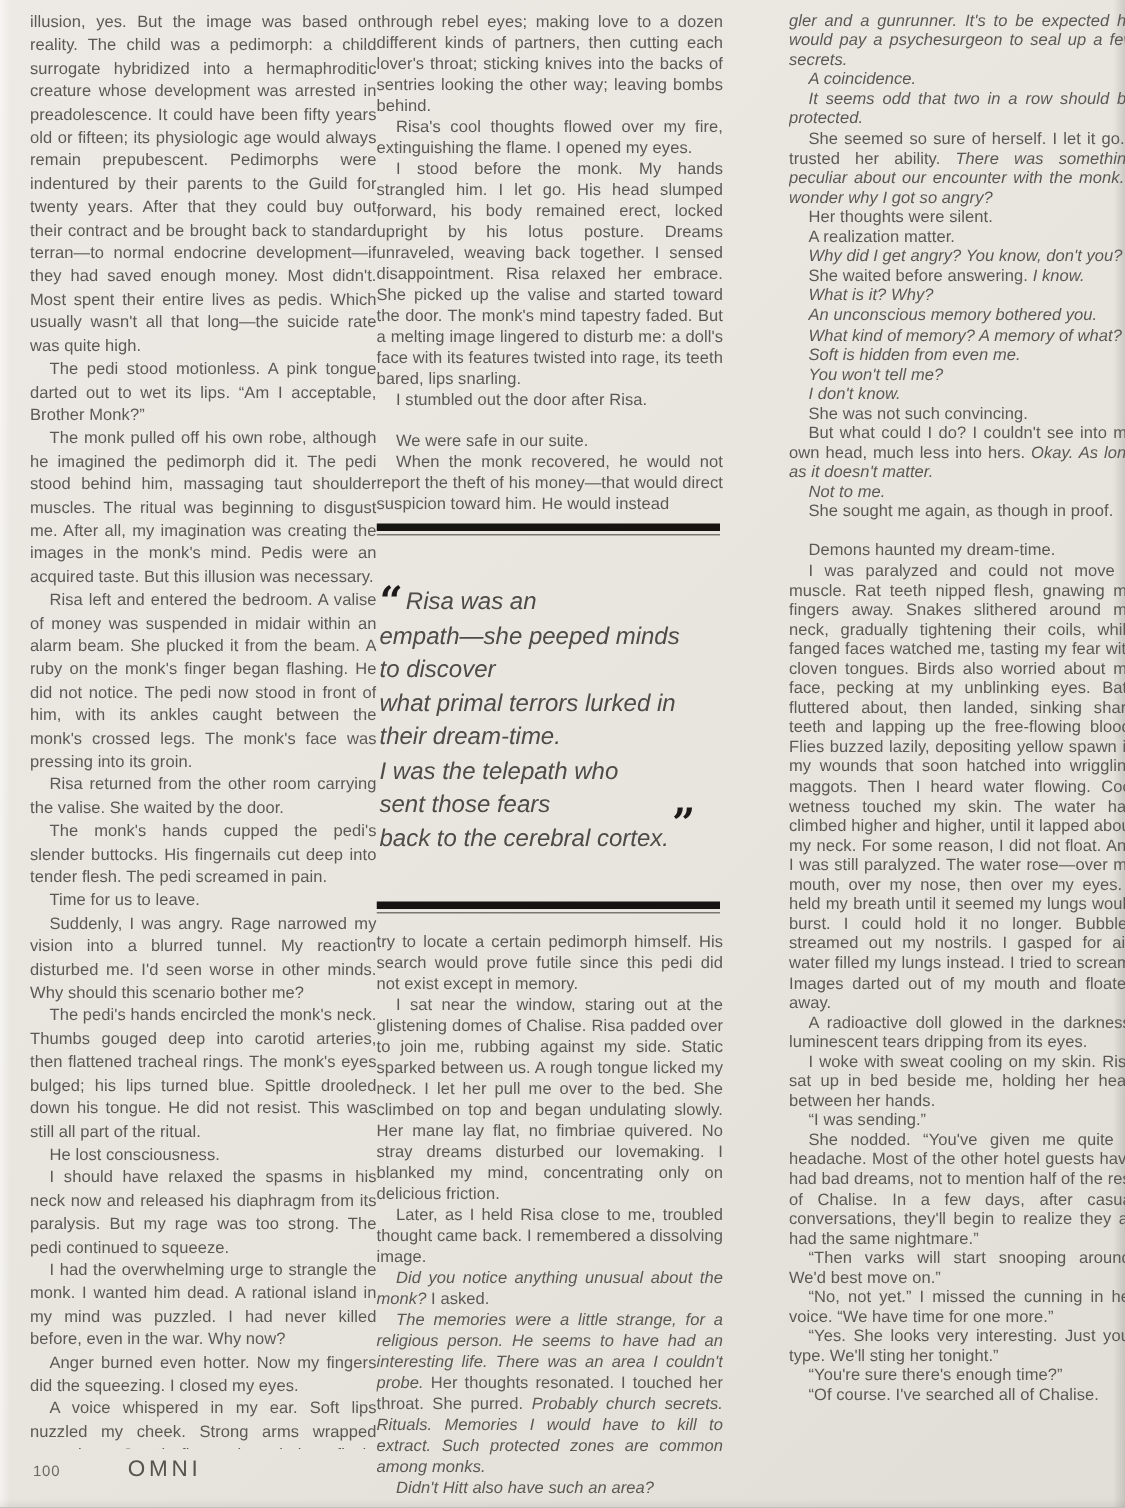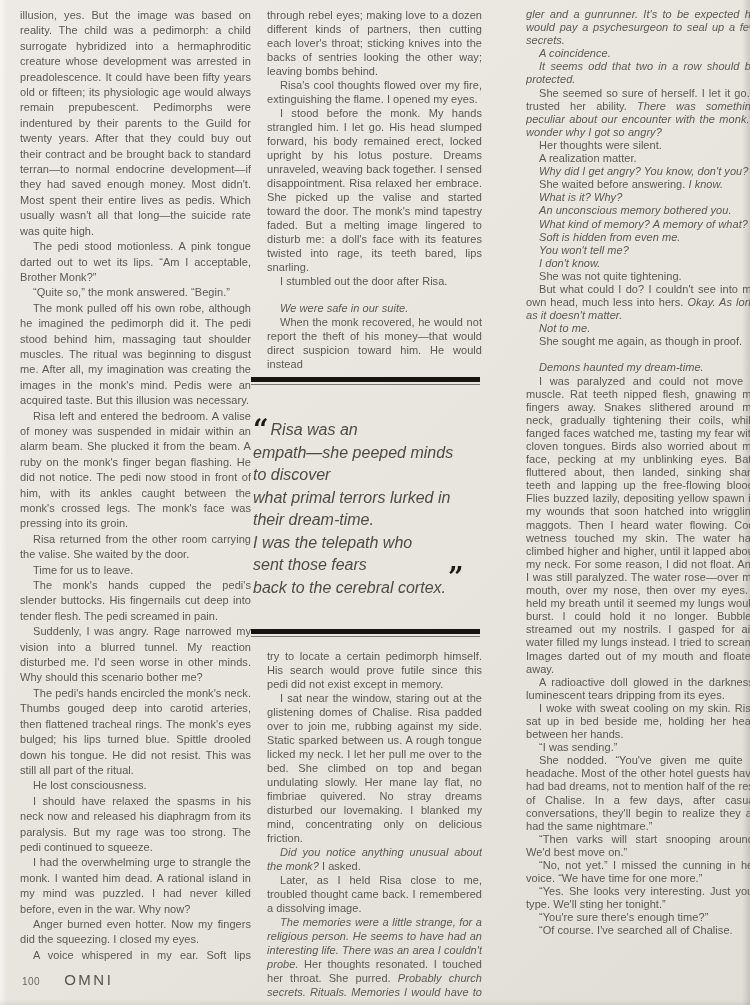--- a/index.html
+++ b/index.html
@@ -19,24 +19,24 @@
   .col-left{height:958px;}
   .col-mid{height:992px;}
   .col-right{height:988px;margin-left:44px;}
   .col p{
     margin:0;
     font-size:11px;
     text-align:justify;
     letter-spacing:.05px;
   }
   .col-left p{line-height:15.4px;}
-  .col-mid p{line-height:14px;margin-left:16px;}
+  .col-mid p{line-height:14px;}
   .col-right p{line-height:13.1px;}
   .ind{text-indent:13px;}
-  .gap{margin-top:13px !important;font-style:italic;}
+  .gap{margin-top:13px !important;}
   .it{font-style:italic;}
   
   .pq-rule{height:5px;background:#161412;margin:0 2px 2px 0;}
   .pq-rule-thin{height:1px;background:#7a7770;margin-right:2px;}
   .pq-body{
     padding:34px 2px 30px 2px;
     text-align:left;
     font-style:italic;
     font-size:16px;
     line-height:22.5px;
@@ -52,21 +52,21 @@
     line-height:0;
     vertical-align:-4px;
   }
   .q-open{margin-right:2px;}
   .q-close{margin-left:2px;vertical-align:6px;}
   .pq-top{margin-top:6px;}
   .pq-bottom-wrap{margin-bottom:12px;}
   
   #footer{
     position:absolute;left:22px;top:971px;
-    display:flex;align-items:baseline;gap:24px;
+    display:flex;align-items:baseline;gap:45px;
   }
   #page-number{font-size:10px;color:#6b6864;letter-spacing:.5px;}
   #magazine-name{font-size:15px;color:#57544f;letter-spacing:2.5px;text-align:center;}
   
   .edge-right{position:absolute;top:0;right:0;width:8px;height:100%;
     background:linear-gradient(to right,rgba(0,0,0,0),rgba(0,0,0,.12));}
   .edge-left{position:absolute;top:0;left:0;width:7px;height:100%;
     background:linear-gradient(to right,rgba(255,255,255,.55),rgba(255,255,255,0));}
   .edge-bottom{position:absolute;left:0;bottom:0;width:100%;height:6px;
     background:linear-gradient(to bottom,rgba(0,0,0,0),rgba(0,0,0,.06));}
@@ -76,26 +76,25 @@
 
 <div id="page">
   <div class="edge-left"></div>
   <div class="edge-right"></div>
   <div class="edge-bottom"></div>
 
   <div id="cols">
     <div class="col col-left" id="col-left">
         <p class=""><span>illusion, yes. But the image was based on reality. The child was a pedimorph: a child surrogate hybridized into a hermaphroditic creature whose development was arrested in preadolescence. It could have been fifty years old or fifteen; its physiologic age would always remain prepubescent. Pedimorphs were indentured by their parents to the Guild for twenty years. After that they could buy out their contract and be brought back to standard terran—to normal endocrine development—if they had saved enough money. Most didn't. Most spent their entire lives as pedis. Which usually wasn't all that long—the suicide rate was quite high.</span></p>
         <p class="ind"><span>The pedi stood motionless. A pink tongue darted out to wet its lips. “Am I acceptable, Brother Monk?”</span></p>
-        <p class="ind"><span>“Quite so,” the monk answered. “Begin.”</span></p>
         <p class="ind"><span>The monk pulled off his own robe, although he imagined the pedimorph did it. The pedi stood behind him, massaging taut shoulder muscles. The ritual was beginning to disgust me. After all, my imagination was creating the images in the monk's mind. Pedis were an acquired taste. But this illusion was necessary.</span></p>
         <p class="ind"><span>Risa left and entered the bedroom. A valise of money was suspended in midair within an alarm beam. She plucked it from the beam. A ruby on the monk's finger began flashing. He did not notice. The pedi now stood in front of him, with its ankles caught between the monk's crossed legs. The monk's face was pressing into its groin.</span></p>
         <p class="ind"><span>Risa returned from the other room carrying the valise. She waited by the door.</span></p>
+        <p class="ind"><span>The monk's hands cupped the pedi's slender buttocks. His fingernails cut deep into tender flesh. The pedi screamed in pain.</span></p>
         <p class="ind"><span>Time for us to leave.</span></p>
-        <p class="ind"><span>The monk's hands cupped the pedi's slender buttocks. His fingernails cut deep into tender flesh. The pedi screamed in pain.</span></p>
         <p class="ind"><span>Suddenly, I was angry. Rage narrowed my vision into a blurred tunnel. My reaction disturbed me. I'd seen worse in other minds. Why should this scenario bother me?</span></p>
         <p class="ind"><span>The pedi's hands encircled the monk's neck. Thumbs gouged deep into carotid arteries, then flattened tracheal rings. The monk's eyes bulged; his lips turned blue. Spittle drooled down his tongue. He did not resist. This was still all part of the ritual.</span></p>
         <p class="ind"><span>He lost consciousness.</span></p>
         <p class="ind"><span>I should have relaxed the spasms in his neck now and released his diaphragm from its paralysis. But my rage was too strong. The pedi continued to squeeze.</span></p>
         <p class="ind"><span>I had the overwhelming urge to strangle the monk. I wanted him dead. A rational island in my mind was puzzled. I had never killed before, even in the war. Why now?</span></p>
         <p class="ind"><span>Anger burned even hotter. Now my fingers did the squeezing. I closed my eyes.</span></p>
         <p class="ind"><span>A voice whispered in my ear. Soft lips nuzzled my cheek. Strong arms wrapped around me. Supple fingers kneaded my flesh. A warm body pressed against mine.</span></p>
       </div>
 
     <div class="col col-mid">
@@ -123,22 +122,22 @@
           </div>
         <div class="pq-bottom-wrap">
           <div class="pq-rule"></div>
           <div class="pq-rule-thin"></div>
         </div>
       </div>
 
       <div id="col-mid-bottom">
           <p class=""><span>try to locate a certain pedimorph himself. His search would prove futile since this pedi did not exist except in memory.</span></p>
           <p class="ind"><span>I sat near the window, staring out at the glistening domes of Chalise. Risa padded over to join me, rubbing against my side. Static sparked between us. A rough tongue licked my neck. I let her pull me over to the bed. She climbed on top and began undulating slowly. Her mane lay flat, no fimbriae quivered. No stray dreams disturbed our lovemaking. I blanked my mind, concentrating only on delicious friction.</span></p>
+          <p class="ind"><span>Later, as I held Risa close to me, troubled thought came back. I remembered a dissolving image.</span></p>
           <p class="ind"><span class="it">Did you notice anything unusual about the monk?</span><span> I asked.</span></p>
-          <p class="ind"><span>Later, as I held Risa close to me, troubled thought came back. I remembered a dissolving image.</span></p>
           <p class="ind"><span class="it">The memories were a little strange, for a religious person. He seems to have had an interesting life. There was an area I couldn't probe.</span><span> Her thoughts resonated. I touched her throat. She purred. </span><span class="it">Probably church secrets. Rituals. Memories I would have to kill to extract. Such protected zones are common among monks.</span></p>
           <p class="ind"><span class="it">Didn't Hitt also have such an area?</span></p>
           <p class="ind"></p>
         </div>
     </div>
 
     <div class="col col-right" id="col-right">
         <p class=""><span class="it">gler and a gunrunner. It's to be expected he would pay a psychesurgeon to seal up a few secrets.</span></p>
         <p class="ind"><span class="it">A coincidence.</span></p>
         <p class="ind"><span class="it">It seems odd that two in a row should be protected.</span></p>
@@ -146,21 +145,21 @@
         <p class="ind"><span>Her thoughts were silent.</span></p>
         <p class="ind"><span>A realization matter.</span></p>
         <p class="ind"><span class="it">Why did I get angry? You know, don't you?</span></p>
         <p class="ind"><span>She waited before answering. </span><span class="it">I know.</span></p>
         <p class="ind"><span class="it">What is it? Why?</span></p>
         <p class="ind"><span class="it">An unconscious memory bothered you.</span></p>
         <p class="ind"><span class="it">What kind of memory? A memory of what?</span></p>
         <p class="ind"><span class="it">Soft is hidden from even me.</span></p>
         <p class="ind"><span class="it">You won't tell me?</span></p>
         <p class="ind"><span class="it">I don't know.</span></p>
-        <p class="ind"><span>She was not quite tightening.</span></p>
+        <p class="ind"><span>She was not such convincing.</span></p>
         <p class="ind"><span>But what could I do? I couldn't see into my own head, much less into hers. </span><span class="it">Okay. As long as it doesn't matter.</span></p>
         <p class="ind"><span class="it">Not to me.</span></p>
         <p class="ind"><span>She sought me again, as though in proof.</span></p>
         <p class="ind gap"><span>Demons haunted my dream-time.</span></p>
         <p class="ind"><span>I was paralyzed and could not move a muscle. Rat teeth nipped flesh, gnawing my fingers away. Snakes slithered around my neck, gradually tightening their coils, while fanged faces watched me, tasting my fear with cloven tongues. Birds also worried about my face, pecking at my unblinking eyes. Bats fluttered about, then landed, sinking sharp teeth and lapping up the free-flowing blood. Flies buzzed lazily, depositing yellow spawn in my wounds that soon hatched into wriggling maggots. Then I heard water flowing. Cool wetness touched my skin. The water had climbed higher and higher, until it lapped about my neck. For some reason, I did not float. And I was still paralyzed. The water rose—over my mouth, over my nose, then over my eyes. I held my breath until it seemed my lungs would burst. I could hold it no longer. Bubbles streamed out my nostrils. I gasped for air; water filled my lungs instead. I tried to scream. Images darted out of my mouth and floated away.</span></p>
         <p class="ind"><span>A radioactive doll glowed in the darkness, luminescent tears dripping from its eyes.</span></p>
         <p class="ind"><span>I woke with sweat cooling on my skin. Risa sat up in bed beside me, holding her head between her hands.</span></p>
         <p class="ind"><span>“I was sending.”</span></p>
         <p class="ind"><span>She nodded. “You've given me quite a headache. Most of the other hotel guests have had bad dreams, not to mention half of the rest of Chalise. In a few days, after casual conversations, they'll begin to realize they all had the same nightmare.”</span></p>
         <p class="ind"><span>“Then varks will start snooping around. We'd best move on.”</span></p>

